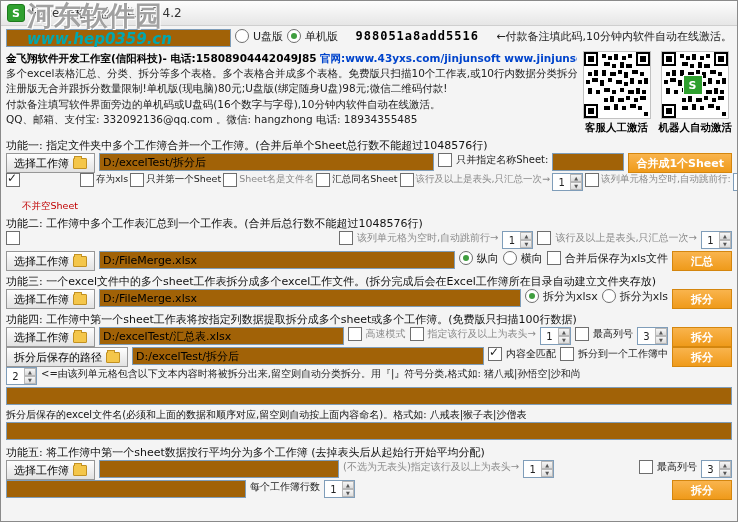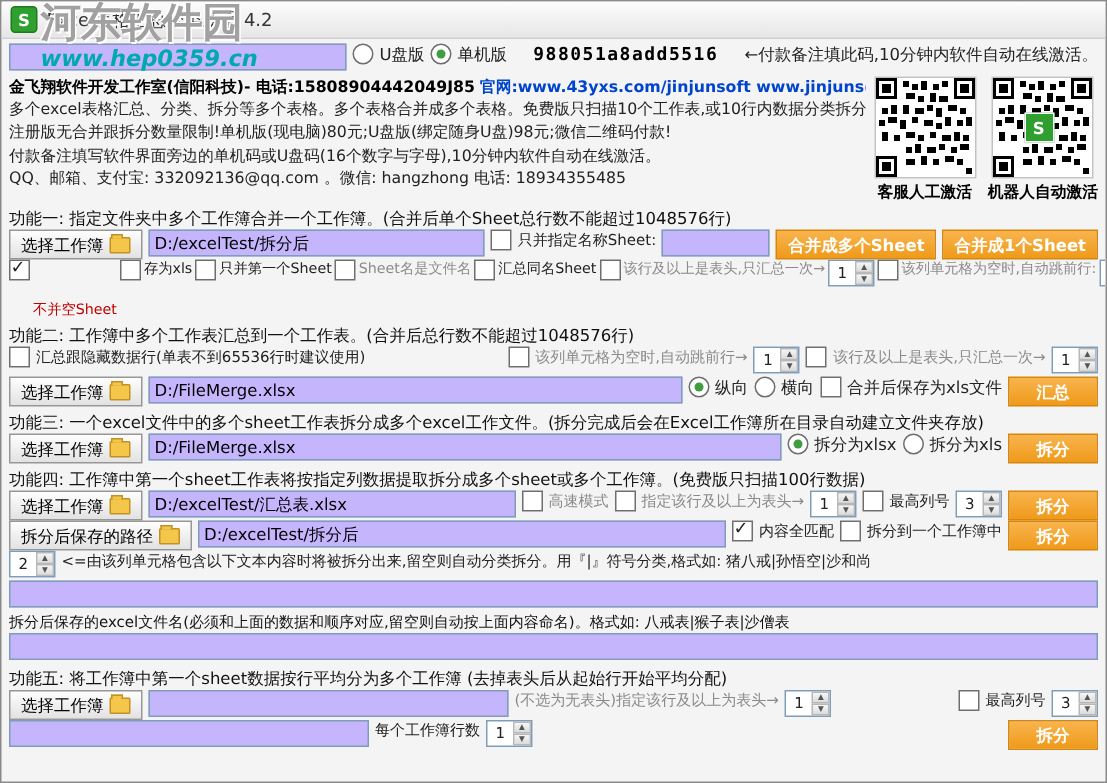--- a/index.html
+++ b/index.html
@@ -16,21 +16,21 @@
   .wm2{font-size:15px;font-weight:bold;font-style:italic;color:#00a8b0;}
   .content{flex:1;padding:3px 5px;display:flex;flex-direction:column;gap:2px;overflow:hidden;}
   .row{display:flex;align-items:flex-start;gap:4px;min-height:20px;white-space:nowrap;}
   .row-tight{gap:2px;font-size:9.5px;}
   .spacer{flex:1;}
   .grow{flex:1;min-width:40px;}
   .btn{height:20px;padding:0 7px;background:linear-gradient(#fefefe,#e2e2e2);border:1px solid #979797;border-radius:0;
     font-family:inherit;font-size:11px;display:inline-flex;align-items:center;gap:4px;white-space:nowrap;flex:none;cursor:default;}
   .btn-orange{background:linear-gradient(#f9b44d,#ef9a1a);border:1px solid #d4860e;color:#fff;font-weight:bold;}
   .btn-wide{padding:0 18px;}
-  .input{height:18px;border:1px solid #7f9db9;background:#c4b5fd;font-family:inherit;font-size:11px;padding:0 3px;box-sizing:border-box;}
+  .input{height:18px;border:1px solid #7f9db9;background:#a16207;font-family:inherit;font-size:11px;padding:0 3px;box-sizing:border-box;}
   .cb{width:12px;height:12px;border:1px solid #6e6e6e;background:#fff;position:relative;flex:none;display:inline-block;}
   .cb.checked::after{content:"✓";position:absolute;top:-3px;left:0;font-size:12px;font-weight:bold;color:#222;}
   .radio{width:12px;height:12px;border:1px solid #6e6e6e;border-radius:50%;background:#fff;position:relative;flex:none;display:inline-block;}
   .radio.sel::after{content:"";position:absolute;inset:3px;background:#3f9e3f;border-radius:50%;}
   .spin{display:inline-flex;border:1px solid #7f9db9;background:#fff;height:18px;flex:none;box-sizing:border-box;}
   .spin .val{width:17px;display:flex;align-items:center;justify-content:center;font-size:10px;}
   .spin .arrows{display:flex;flex-direction:column;width:12px;}
   .spin .ar{flex:1;background:linear-gradient(#f6f6f6,#dcdcdc);border:1px solid #b8b8b8;display:flex;align-items:center;justify-content:center;color:#555;}
   .spin .ar.up::after{content:"▲";font-size:5px;line-height:1;}
   .spin .ar.down::after{content:"▼";font-size:5px;line-height:1;}
@@ -133,21 +133,20 @@
       <div class="sec-title">功能一: 指定文件夹中多个工作簿合并一个工作簿。(合并后单个Sheet总行数不能超过1048576行)</div>
       <div class="row">
         <button class="btn">
           <span>选择工作簿</span>
           <span class="folder-ic"></span>
         </button>
         <input class="input grow" value="D:/excelTest/拆分后" style="">
         <span class="cb"></span>
         <span class="label" style="font-size:10px">只并指定名称Sheet:</span>
         <input class="input" style="width: 72px;" value="">
-        <button class="btn btn-orange">合并成多个Sheet</button>
         <button class="btn btn-orange">合并成1个Sheet</button>
       </div>
       <div class="row row-tight">
         <span class="cb checked"></span>
         <span class="label red">不并空Sheet</span>
         <span class="cb"></span>
         <span class="label">存为xls</span>
         <span class="cb"></span>
         <span class="label">只并第一个Sheet</span>
         <span class="cb"></span>
@@ -169,21 +168,20 @@
           <span class="val">1</span>
 
         </span>
       </div>
     </div>
 
     <div>
       <div class="sec-title">功能二: 工作簿中多个工作表汇总到一个工作表。(合并后总行数不能超过1048576行)</div>
       <div class="row" style="font-size:10px">
         <span class="cb"></span>
-        <span class="label">汇总跟隐藏数据行(单表不到65536行时建议使用)</span>
         <span class="spacer"></span>
         <span class="cb"></span>
         <span class="label g">该列单元格为空时,自动跳前行→</span>
         <span class="spin">
           <span class="val">1</span>
           <span class="arrows">
               <span class="ar up"></span>
               <span class="ar down"></span>
             </span>
         </span>

